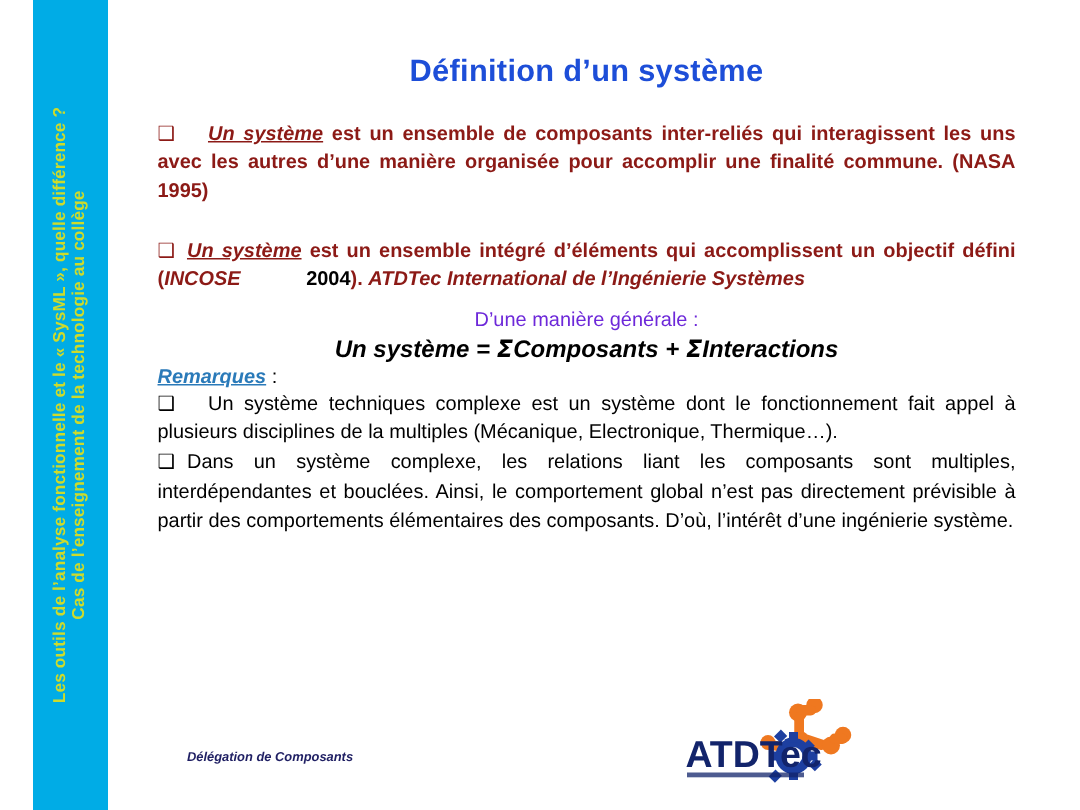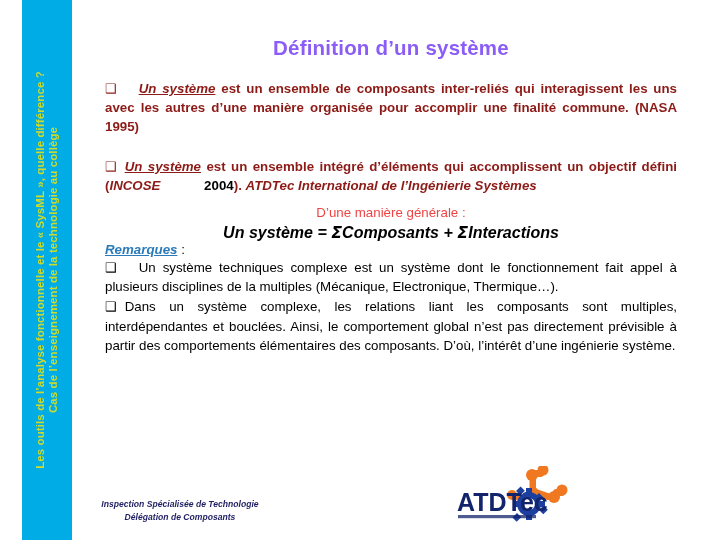--- a/index.html
+++ b/index.html
@@ -55,21 +55,21 @@
     left: 105px;
     top: 0;
     width: 572px;
     height: 540px;
   }
 
   .slide-title {
     margin: 0;
     padding-top: 36px;
     text-align: center;
-    color: #8b5cf6;
+    color: #1d4ed8;
     font-size: 20.5px;
     font-weight: bold;
     letter-spacing: 0.2px;
   }
 
   .bullet-block {
     color: #8c1a16;
     font-size: 13.3px;
     font-weight: bold;
     text-align: justify;
@@ -90,21 +90,21 @@
     text-decoration: underline;
   }
   .red-ital {
     font-style: italic;
   }
   .black { color: #000000; font-weight: bold; margin-left: 40px; }
 
   .general {
     margin-top: 8px;
     text-align: center;
-    color: #ef4444;
+    color: #6d28d9;
     font-size: 13.3px;
     line-height: 1.45;
   }
   .formula {
     text-align: center;
     color: #000000;
     font-size: 16px;
     font-weight: bold;
     font-style: italic;
   }
@@ -188,21 +188,20 @@
     <span class="sq">❑</span><span class="gap-wide"></span><span>Un système techniques complexe est un système dont le fonctionnement fait appel à plusieurs disciplines de la multiples (Mécanique, Electronique, Thermique…).</span>
   </div>
 
   <div class="note-block n2">
     <span class="sq">❑</span><span class="gap-narrow"></span><span>Dans un système complexe, les relations liant les composants sont multiples, interdépendantes et bouclées. Ainsi, le comportement global n’est pas directement prévisible à partir des comportements élémentaires des composants. D’où, l’intérêt d’une ingénierie système.</span>
   </div>
 
 </div>
 
 <div class="footer-text">
-  <div>Inspection Spécialisée de Technologie</div>
   <div>Délégation de Composants</div>
 </div>
 
 <div class="logo">
   <svg width="125" height="70" viewBox="0 0 125 70" xmlns="http://www.w3.org/2000/svg">
 
     <g fill="#ef7820">
       <circle cx="77" cy="9" r="6"></circle>
       <circle cx="88" cy="4" r="5.5"></circle>
       <rect x="76" y="4" width="13" height="7" rx="3.4"></rect>

